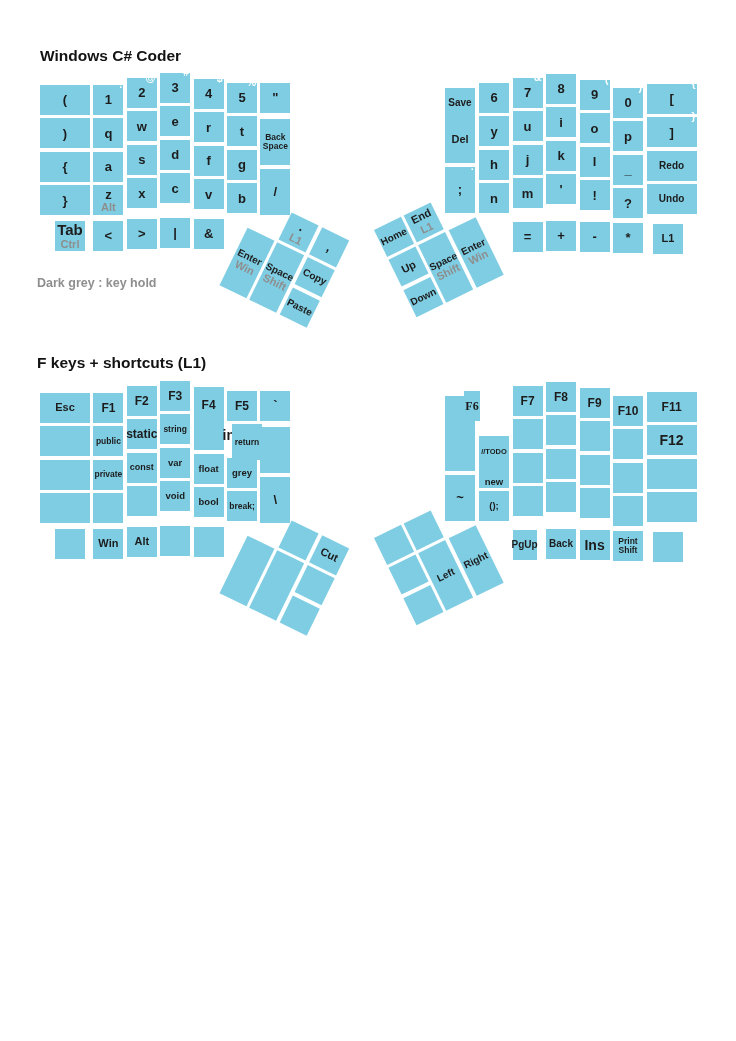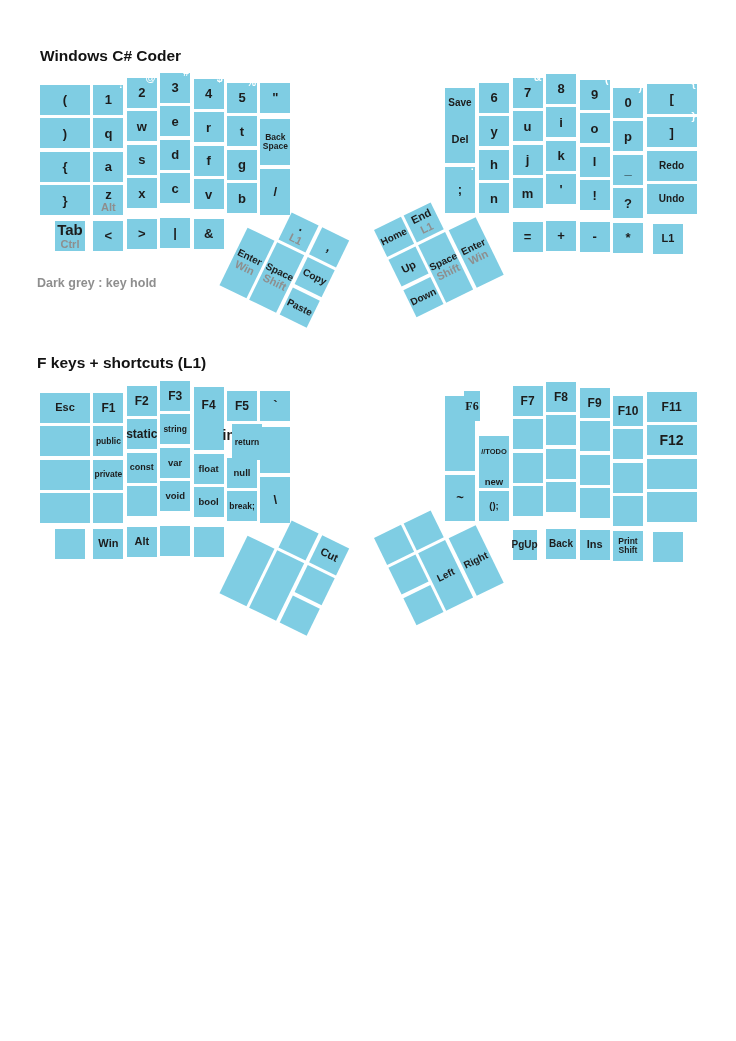--- a/index.html
+++ b/index.html
@@ -340,21 +340,21 @@
         <span class="t" style="font-size: 9.5px;">bool</span>
       </div>
       <div class="key" style="left: 193.6px; top: 527px; width: 30px; height: 30px;"></div>
       <div class="key" style="left: 227px; top: 391px; width: 30px; height: 30px;">
         <span class="t" style="font-size: 12px;">F5</span>
       </div>
       <div class="key" style="left: 232px; top: 424.4px; width: 30px; height: 36px;">
         <span class="t" style="font-size: 8.5px;">return</span>
       </div>
       <div class="key" style="left: 227px; top: 457.8px; width: 30px; height: 30px;">
-        <span class="t" style="font-size: 9.5px;">null</span>
+        <span class="t" style="font-size: 9.5px;">grey</span>
       </div>
       <div class="key" style="left: 227px; top: 491.2px; width: 30px; height: 30px;">
         <span class="t" style="font-size: 8.5px;">break;</span>
       </div>
       <div class="key" style="left: 260.4px; top: 391px; width: 30px; height: 30px;">
         <span class="t" style="font-size: 13px;">`</span>
       </div>
       <div class="key" style="left: 260.4px; top: 427px; width: 30px; height: 46px;"></div>
       <div class="key" style="left: 260.4px; top: 476.5px; width: 30px; height: 46px;">
         <span class="t" style="font-size: 13px;">\</span>
@@ -395,21 +395,21 @@
       <div class="key" style="left: 546px; top: 529px; width: 30px; height: 30px;">
         <span class="t" style="font-size: 10px;">Back</span>
       </div>
       <div class="key" style="left: 579.6px; top: 388px; width: 30px; height: 30px;">
         <span class="t" style="font-size: 12px;">F9</span>
       </div>
       <div class="key" style="left: 579.6px; top: 421.4px; width: 30px; height: 30px;"></div>
       <div class="key" style="left: 579.6px; top: 454.8px; width: 30px; height: 30px;"></div>
       <div class="key" style="left: 579.6px; top: 488.2px; width: 30px; height: 30px;"></div>
       <div class="key" style="left: 579.6px; top: 530px; width: 30px; height: 30px;">
-        <span class="t" style="font-size: 11px;">Ins</span>
+        <span class="t" style="font-size: 14px;">Ins</span>
       </div>
       <div class="key" style="left: 613px; top: 396px; width: 30px; height: 30px;">
         <span class="t" style="font-size: 12px;">F10</span>
       </div>
       <div class="key" style="left: 613px; top: 429.4px; width: 30px; height: 30px;"></div>
       <div class="key" style="left: 613px; top: 462.8px; width: 30px; height: 30px;"></div>
       <div class="key" style="left: 613px; top: 496.2px; width: 30px; height: 30px;"></div>
       <div class="key" style="left: 613px; top: 531px; width: 30px; height: 30px;">
         <span class="t wrap" style="font-size: 8.5px;">Print Shift</span>
       </div>

